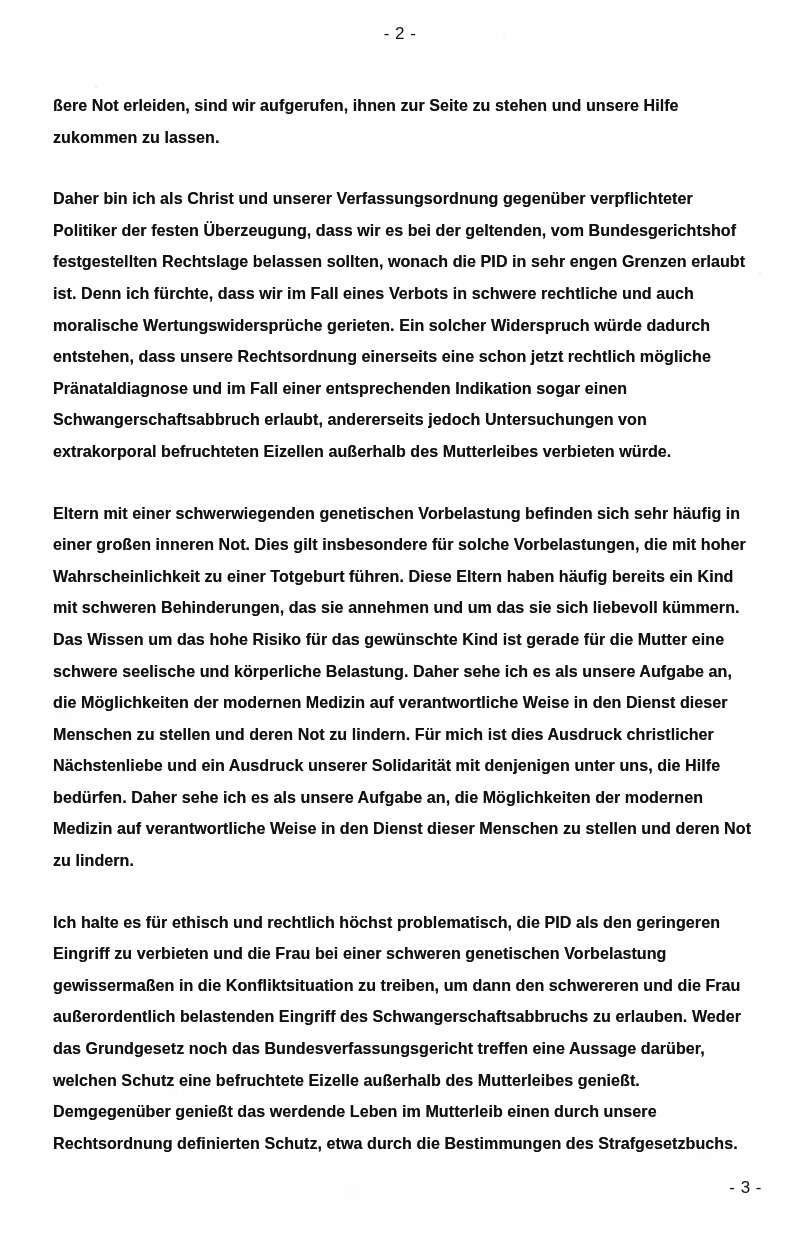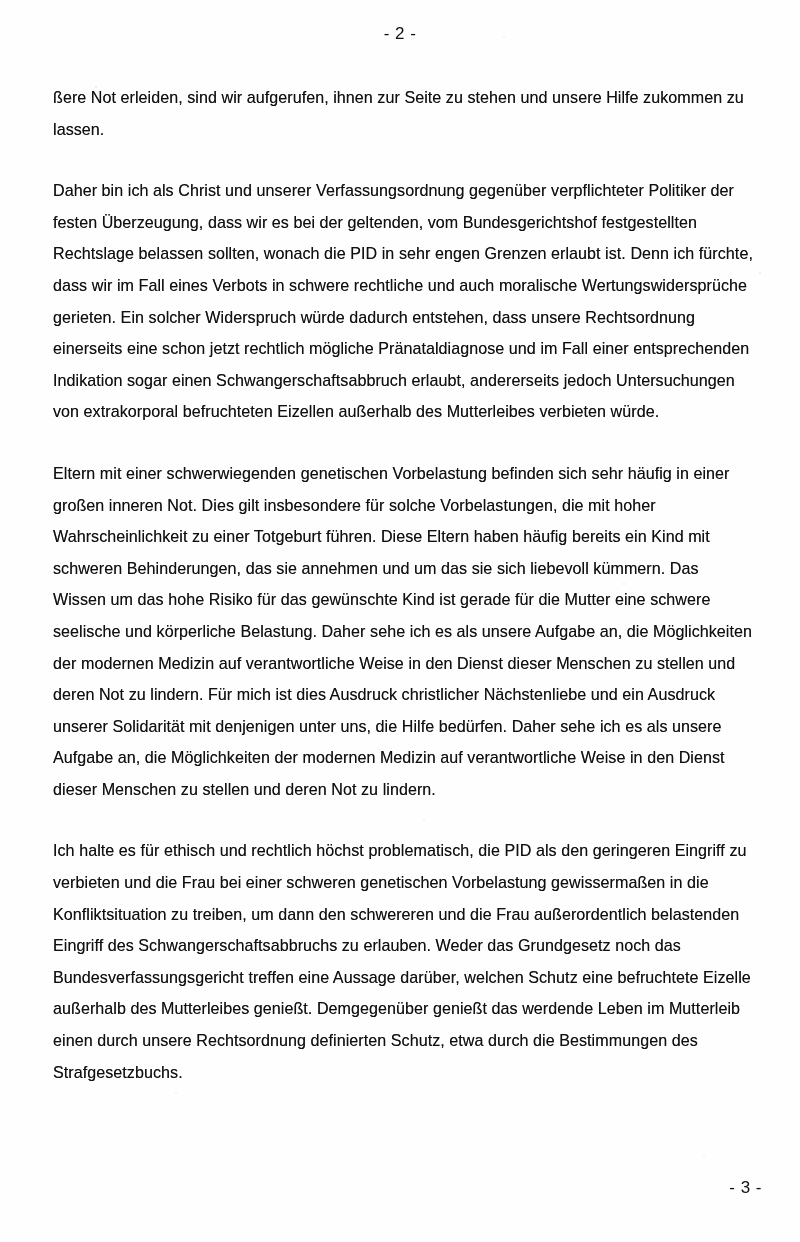--- a/index.html
+++ b/index.html
@@ -67,26 +67,27 @@
 
   
   .text-body {
     position: absolute;
     left: 53px;
     top: 78px;
     width: 700px;
   }
 
   .para {
-    margin: 4px 0 30px 0;
+    margin: 12px 0 30px 0;
     font-size: 16.1px;
     line-height: 31.6px;
     color: #101010;
     letter-spacing: .05px;
     white-space: pre-line;
+    font-weight: bold;
   }
   .para:last-child { margin-bottom: 0; }
 
   
   .para { text-shadow: 0 0 .35px rgba(0,0,0,.55); }
 </style>
 </head>
 <body>
 
 <div class="page-sheet">

